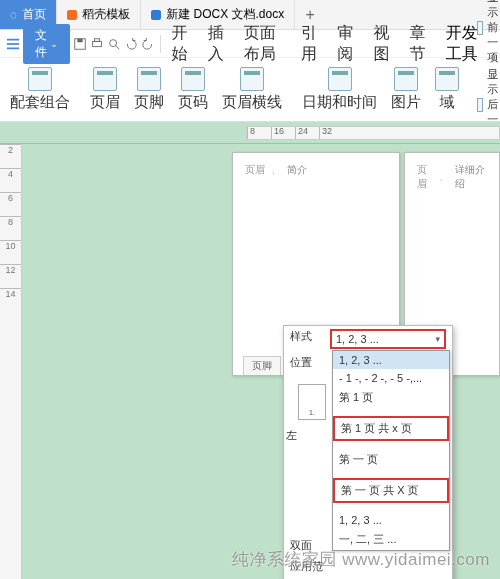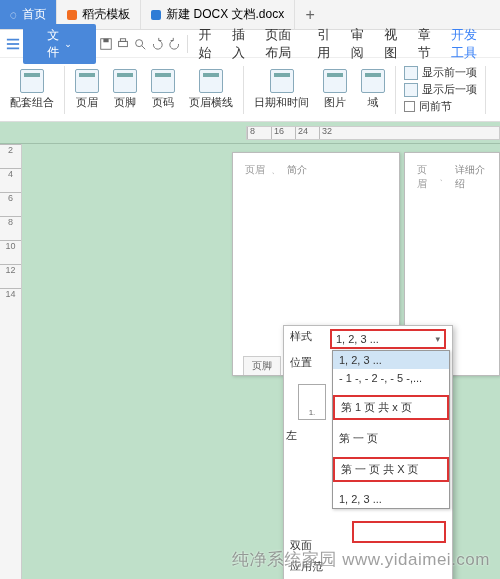--- a/index.html
+++ b/index.html
@@ -9,33 +9,33 @@
   .tabbar { height: 30px; background: #f4f4f4; display: flex; align-items: stretch; border-bottom: 1px solid #ddd; }
   .tab { display: flex; align-items: center; padding: 0 10px; font-size: 12px; gap: 5px; border-right: 1px solid #e0e0e0; cursor: pointer; }
   .tab.active { background: #4a88da; color: #fff; }
   .tab .dot { width: 10px; height: 10px; border-radius: 2px; display: inline-block; }
   .dot-orange { background: #f26d21; }
   .dot-blue { background: #2e7cd6; border-radius: 2px; }
   .newtab { width: 30px; display: flex; align-items: center; justify-content: center; font-size: 16px; color: #666; cursor: pointer; }
 
   
   .menubar { height: 28px; background: #fff; display: flex; align-items: center; padding: 0 6px; gap: 3px; border-bottom: 1px solid #eee; }
-  .menu-file { background: #4a88da; color: #fff; padding: 3px 24px; border-radius: 2px; font-size: 12px; display: flex; align-items: center; gap: 3px; cursor: pointer; }
+  .menu-file { background: #4a88da; color: #fff; padding: 3px 12px; border-radius: 2px; font-size: 12px; display: flex; align-items: center; gap: 3px; cursor: pointer; }
   .toolicon { width: 20px; height: 20px; display: flex; align-items: center; justify-content: center; color: #555; cursor: pointer; }
   .toolicon svg { width: 14px; height: 14px; }
   .vsep { width: 1px; height: 18px; background: #ddd; margin: 0 2px; }
-  .menuitem { font-size: 13px; color: #333; padding: 0 6px; cursor: pointer; }
-  .menuitem.dev { color: #3b82f6; }
+  .menuitem { font-size: 16px; color: #333; padding: 0 6px; cursor: pointer; }
+  .menuitem.dev { color: #000000; }
 
   
   .ribbon { height: 64px; background: #fff; border-bottom: 1px solid #ddd; display: flex; align-items: center; padding: 0 4px; gap: 2px; }
   .rgroup { display: flex; flex-direction: column; align-items: center; gap: 2px; padding: 2px 6px; cursor: pointer; }
   .rgroup .ricon { width: 24px; height: 24px; border: 1px solid #8ab; background: #eef5fb; border-radius: 2px; position: relative; }
   .rgroup .ricon::after { content: ""; position: absolute; left: 3px; right: 3px; top: 3px; height: 4px; background: #7aa; }
-  .rgroup .rlbl { font-size: 11px; color: #333; white-space: nowrap; }
+  .rgroup .rlbl { font-size: 15px; color: #333; white-space: nowrap; }
   .ribbon .vsep2 { width: 1px; height: 48px; background: #e0e0e0; margin: 0 2px; }
   .rtextgroup { display: flex; flex-direction: column; gap: 2px; padding: 2px 4px; }
   .rtextgroup .row { display: flex; align-items: center; gap: 4px; font-size: 11px; color: #333; cursor: pointer; }
   .rcheck { width: 11px; height: 11px; border: 1px solid #888; }
   .ricon-sm { width: 14px; height: 14px; border: 1px solid #8ab; background: #eef5fb; display: inline-block; }
 
   
   .ruler-area { height: 22px; background: #bfe0c9; position: relative; border-bottom: 1px solid #a0c0aa; }
   .ruler { position: absolute; left: 246px; right: 0; top: 4px; height: 14px; background: #f5f5f5; border: 1px solid #ccc; font-size: 9px; color: #666; display: flex; align-items: flex-end; }
   .rtick { flex: 0 0 24px; border-left: 1px solid #bbb; height: 100%; position: relative; }
@@ -273,24 +273,26 @@
       <span class="arr">▾</span>
     </div>
   </div>
   <div class="panel-row" style="align-items:flex-start">
     <span class="panel-lbl">位置</span>
   </div>
 
   <div class="optlist">
     <div class="opt sel">1, 2, 3 ...</div>
     <div class="opt">- 1 -, - 2 -, - 5 -,...</div>
+    <div class="opt">第 1 页</div>
     <div class="opt boxed">第 1 页 共 x 页</div>
     <div class="opt">第 一 页</div>
     <div class="opt boxed">第 一 页 共 X 页</div>
     <div class="opt">1,  2,  3 ...</div>
+    <div class="opt">一, 二, 三 ...</div>
   </div>
 
   <div class="below-list">
     <div class="panel-row">
       <span class="panel-lbl">双面</span>
     </div>
     <div class="panel-row">
       <span class="panel-lbl">应用范</span>
     </div>
     <div class="radio-row">

